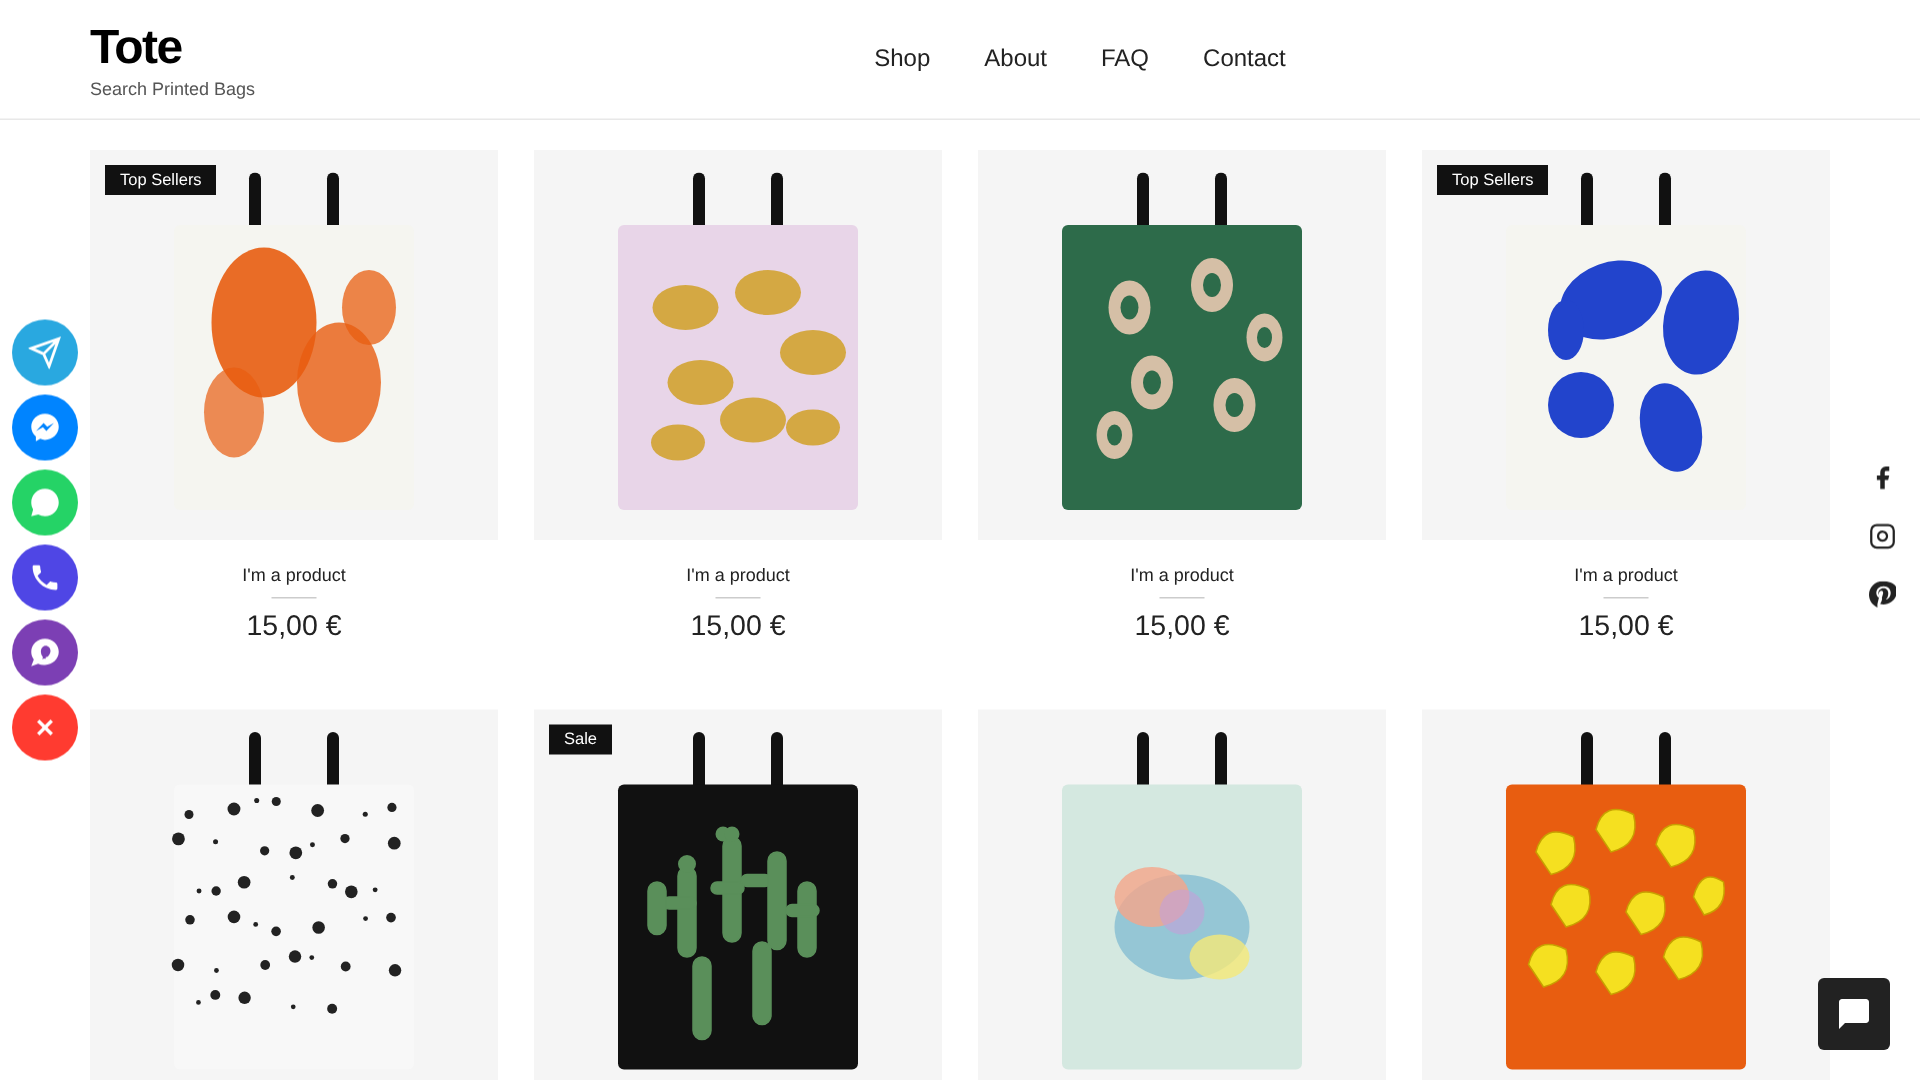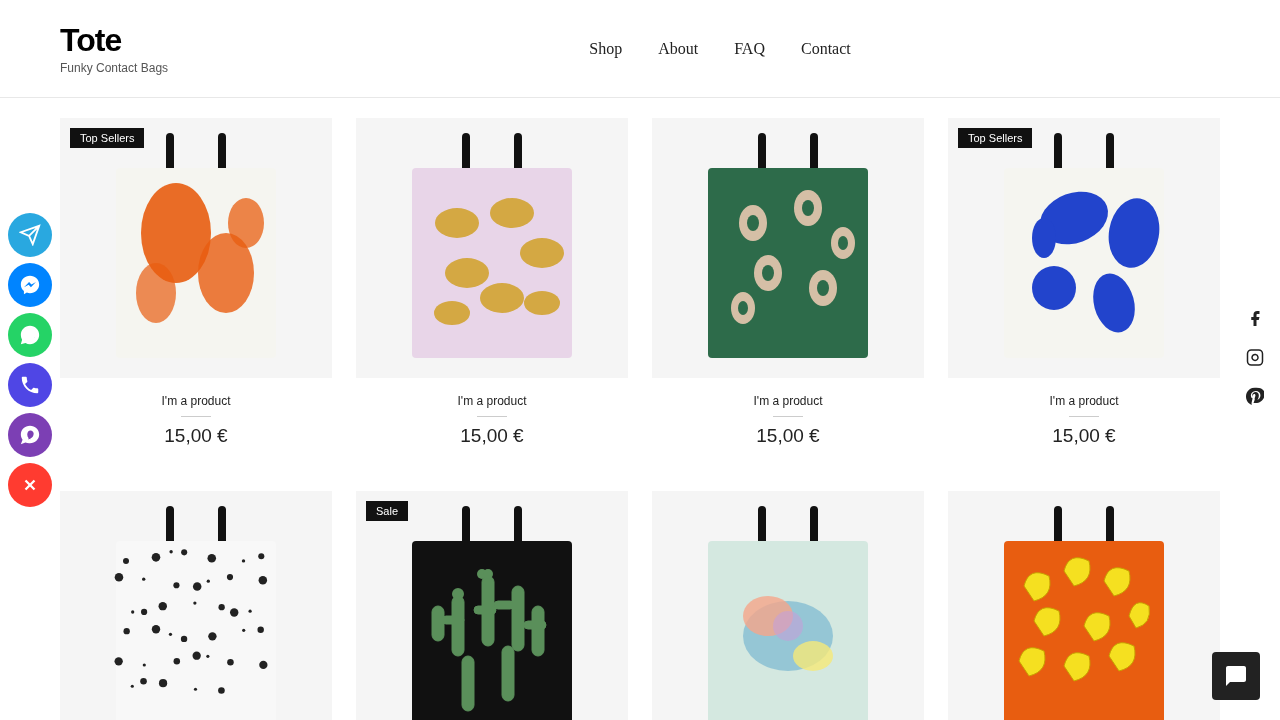--- a/index.html
+++ b/index.html
@@ -3,29 +3,29 @@
   <meta charset="utf-8">
   <style>
     * { margin: 0; padding: 0; box-sizing: border-box; }
     body { font-family: 'Helvetica Neue', Helvetica, Arial, sans-serif; background: #fff; width: 1280px; min-height: 720px; overflow-x: hidden; }
 
     
     .header {
       display: flex;
       align-items: center;
       padding: 0 60px;
-      height: 98px;
+      height: 80px;
       border-bottom: 1px solid #e8e8e8;
       position: relative;
     }
     .logo-area { min-width: 160px; }
     .logo-title { font-size: 32px; font-weight: 700; color: #000; letter-spacing: -1px; }
     .logo-subtitle { font-size: 12px; color: #555; margin-top: 2px; }
     .nav { display: flex; align-items: center; gap: 36px; margin: 0 auto; }
-    .nav-item { font-size: 16px; color: #222; text-decoration: none; cursor: pointer; font-family: Liberation Serif, serif; }
+    .nav-item { font-size: 16px; color: #222; text-decoration: none; cursor: pointer; }
     .header-right { display: flex; align-items: center; gap: 16px; min-width: 280px; justify-content: flex-end; }
     .search-box { display: flex; align-items: center; border-bottom: 1px solid #999; padding: 4px 8px; gap: 6px; width: 160px; }
     .search-input { border: none; outline: none; font-size: 14px; color: #555; background: transparent; width: 120px; }
     .search-icon-svg { color: #555; flex-shrink: 0; }
     .login-area { display: flex; align-items: center; gap: 6px; cursor: pointer; }
     .login-icon { width: 24px; height: 24px; }
     .login-label { font-size: 15px; color: #222; }
     .cart-icon { position: relative; cursor: pointer; }
 
     
@@ -125,21 +125,21 @@
       font-size: 22px;
       z-index: 100;
     }
   </style>
 </head>
 <body>
 
 <header class="header">
   <div class="logo-area">
     <div class="logo-title">Tote</div>
-    <div class="logo-subtitle">Funky Contact Bags</div>
+    <div class="logo-subtitle">Search Printed Bags</div>
   </div>
 
   <nav class="nav">
     <a class="nav-item">Shop</a>
     <a class="nav-item">About</a>
     <a class="nav-item">FAQ</a>
     <a class="nav-item">Contact</a>
   </nav>
 
 </header>

